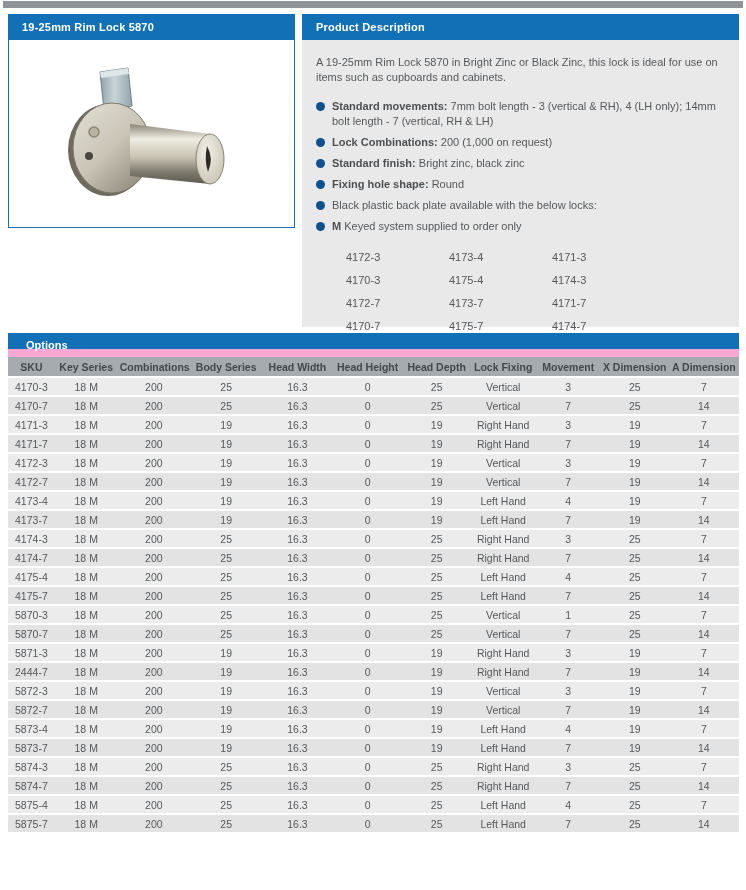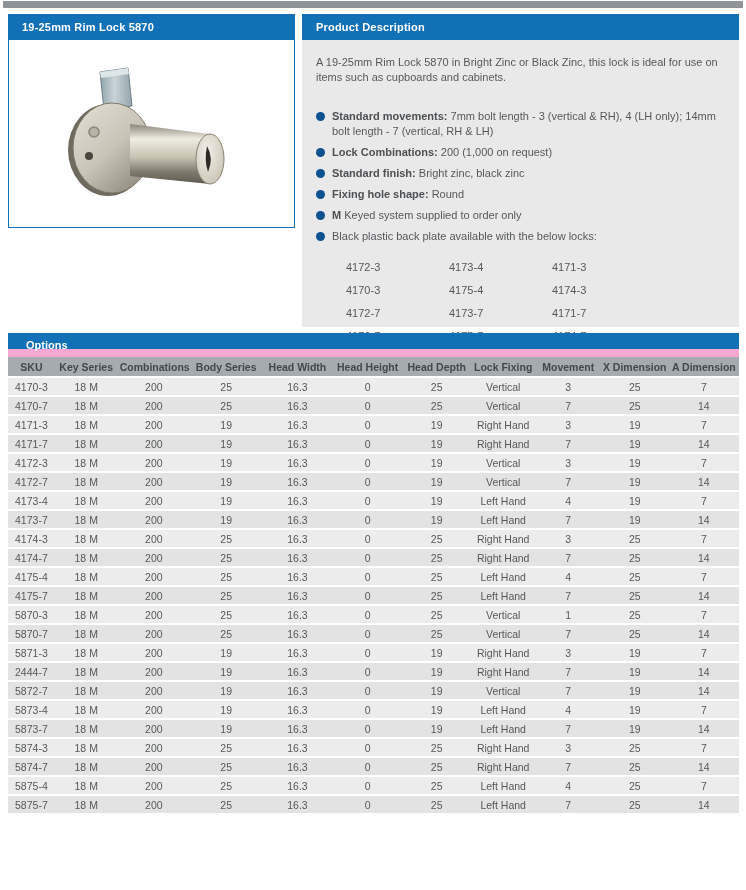--- a/index.html
+++ b/index.html
@@ -41,21 +41,21 @@
     border:1px solid var(--accent-blue);border-top:none;
     display:flex;align-items:center;justify-content:center;
   }
   .desc-panel{flex:1 1 auto;}
   .desc-body{
     background:var(--panel-gray);
     height:287px;
     padding:15px 14px 0 14px;
     font-size:11px;line-height:15px;
   }
-  .intro{margin-bottom:24px;max-width:420px;}
+  .intro{margin-bottom:14px;max-width:420px;}
   .bullet-list{list-style:none;}
   .bullet-list li{
     position:relative;padding-left:16px;margin-bottom:6px;max-width:420px;
   }
   .dot{
     position:absolute;left:0;top:3px;width:9px;height:9px;border-radius:50%;
     background:var(--bullet-navy);
   }
   .bullet-text b{color:#4d5053;}
   .codes-grid{
@@ -152,22 +152,22 @@
 
     <section class="desc-panel">
       <div class="panel-header">Product Description</div>
       <div class="desc-body">
         <p class="intro">A 19-25mm Rim Lock 5870 in Bright Zinc or Black Zinc, this lock is ideal for use on items such as cupboards and cabinets.</p>
         <ul class="bullet-list" id="bullets">
             <li><span class="dot"></span><span class="bullet-text"><b>Standard movements:</b> 7mm bolt length - 3 (vertical &amp; RH), 4 (LH only); 14mm bolt length - 7 (vertical, RH &amp; LH)</span></li>
             <li><span class="dot"></span><span class="bullet-text"><b>Lock Combinations:</b> 200 (1,000 on request)</span></li>
             <li><span class="dot"></span><span class="bullet-text"><b>Standard finish:</b> Bright zinc, black zinc</span></li>
             <li><span class="dot"></span><span class="bullet-text"><b>Fixing hole shape:</b> Round</span></li>
+            <li><span class="dot"></span><span class="bullet-text">Black plastic back plate available with the below locks:</span></li>
             <li><span class="dot"></span><span class="bullet-text"><b>M</b> Keyed system supplied to order only</span></li>
-            <li><span class="dot"></span><span class="bullet-text">Black plastic back plate available with the below locks:</span></li>
           </ul>
         <div class="codes-grid" id="lock-codes">
             <span>4172-3</span>
             <span>4173-4</span>
             <span>4171-3</span>
             <span>4170-3</span>
             <span>4175-4</span>
             <span>4174-3</span>
             <span>4172-7</span>
             <span>4173-7</span>
@@ -414,20 +414,33 @@
             <td>200</td>
             <td>19</td>
             <td>16.3</td>
             <td>0</td>
             <td>19</td>
             <td>Right Hand</td>
             <td>7</td>
             <td>19</td>
             <td>14</td>
           </tr>
+          <tr class="odd">
+            <td>5872-3</td>
+            <td>18 M</td>
+            <td>200</td>
+            <td>19</td>
+            <td>16.3</td>
+            <td>0</td>
+            <td>19</td>
+            <td>Vertical</td>
+            <td>3</td>
+            <td>19</td>
+            <td>7</td>
+          </tr>
           <tr class="even">
             <td>5872-7</td>
             <td>18 M</td>
             <td>200</td>
             <td>19</td>
             <td>16.3</td>
             <td>0</td>
             <td>19</td>
             <td>Vertical</td>
             <td>7</td>

